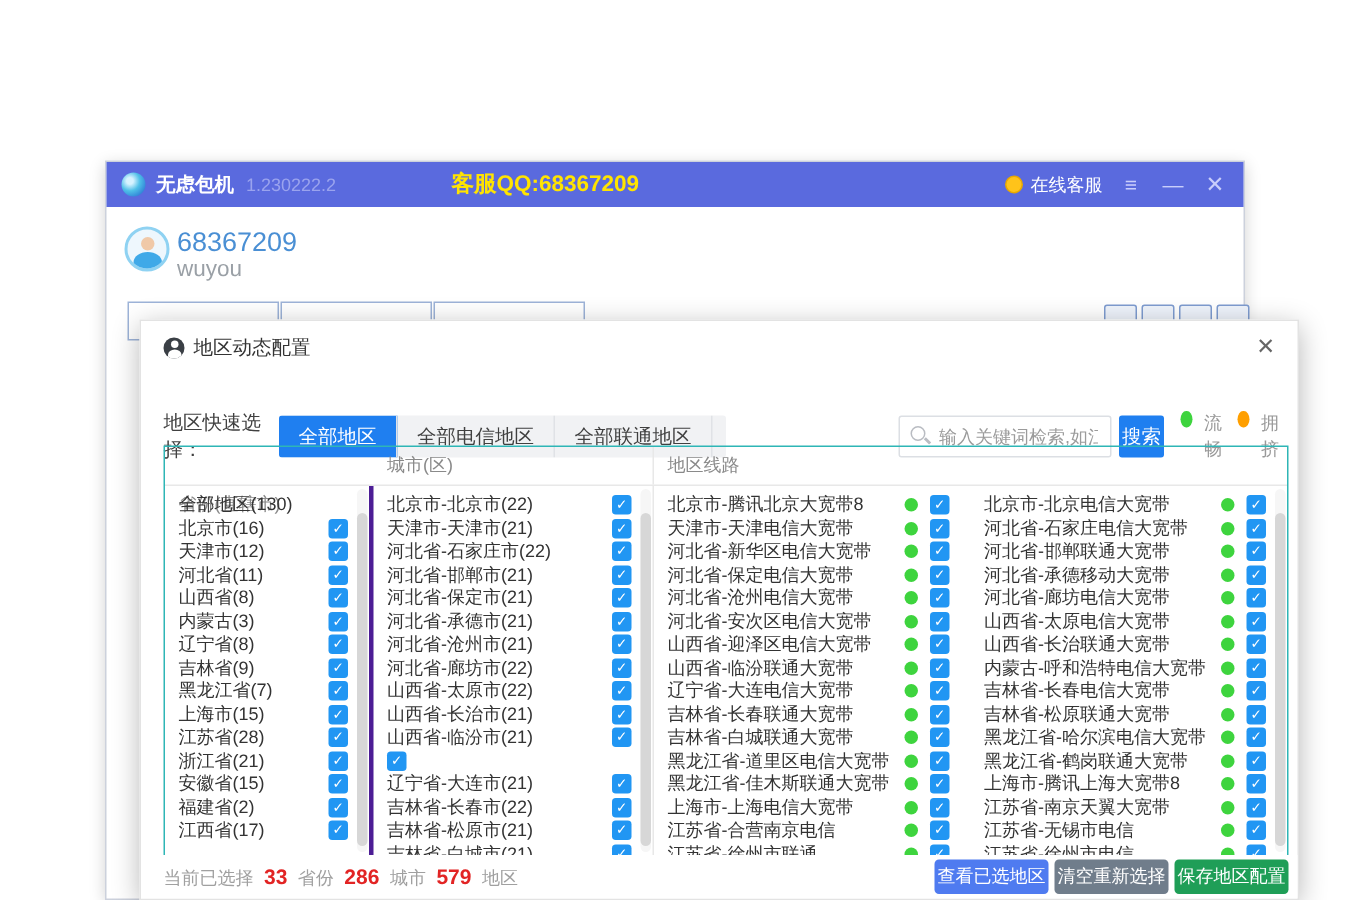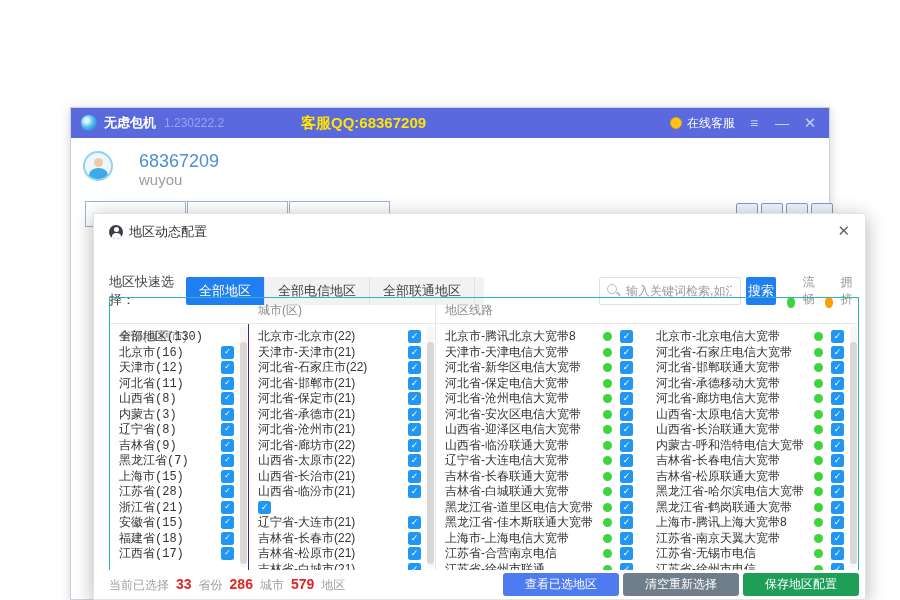--- a/index.html
+++ b/index.html
@@ -18,21 +18,21 @@
   .qq-text { position:absolute; left:230px; top:0; line-height:30px; font-size:15px;
     font-weight:bold; color:#ffe400; }
   .tb-right { margin-left:auto; display:flex; align-items:center; gap:10px; }
   .online { display:flex; align-items:center; gap:5px; font-size:12px; color:#fff; }
   .online-dot { width:12px; height:12px; border-radius:50%; background:#ffc31a;
     border:1px solid #e8a800; }
   .tb-btn { color:#c9cefb; font-size:14px; width:18px; text-align:center; cursor:default; }
   .tb-btn.close { font-size:15px; }
 
   
-  .user-area { position:absolute; left:12px; top:43px; display:flex; gap:26px; }
+  .user-area { position:absolute; left:12px; top:43px; display:flex; gap:5px; }
   .avatar { width:30px; height:30px; border-radius:50%; border:2px solid #8fd2f2;
     background:#eef7fd; position:relative; overflow:hidden; }
   .avatar .head { position:absolute; left:9px; top:5px; width:9px; height:9px;
     border-radius:50%; background:#f0c9a8; }
   .avatar .body { position:absolute; left:4px; top:15px; width:19px; height:14px;
     border-radius:50% 50% 0 0; background:#3fa9e8; }
   .uid { font-size:18px; color:#4a8fd4; line-height:20px; }
   .uname { font-size:15px; color:#9aa0a6; line-height:17px; }
 
   
@@ -73,36 +73,36 @@
     font-family:"Liberation Sans","DejaVu Sans",sans-serif; }
   .search-input::placeholder { color:#9b9b9b; }
   .mag-icon { position:absolute; left:8px; top:7px; width:10px; height:10px;
     border:1.5px solid #b9bcc2; border-radius:50%; }
   .mag-icon::after { content:""; position:absolute; left:8px; top:8px; width:5px;
     height:1.5px; background:#b9bcc2; transform:rotate(45deg); }
   .search-btn { width:40px; height:28px; margin-left:5px; background:#1f7ff0;
     color:#fff; font-size:13px; border:none; border-radius:2px; cursor:default;
     font-family:inherit; }
   .legend { display:flex; align-items:center; gap:6px; margin-left:11px; }
-  .legend-item { display:flex; align-items:flex-end; gap:8px; }
+  .legend-item { display:flex; align-items:flex-start; gap:8px; }
   .legend-dot { width:11px; height:11px; border-radius:50%; }
   .legend-label { font-size:12px; color:#999; }
 
   
   .list-container { position:absolute; left:15px; top:83px; width:750px; height:274px;
     border:1px solid #2eb6b6; }
   .list-header { display:flex; height:26px; border-bottom:1px solid #e8e8e8;
     font-size:12px; color:#8a8a8a; }
   .lh-cell { line-height:25px; padding-left:9px; }
   .lh-province { width:139px; border-right:1px solid #e8e8e8;margin-top:26px; }
   .lh-city { width:187px; border-right:1px solid #e8e8e8; }
   .lh-lines { flex:1; }
   .lists { display:flex; height:246px; }
   .list { position:relative; overflow:hidden; padding-top:5px; }
-  .list-province { width:139px; border-right:1px solid #4c1d95;font-family:Liberation Mono, monospace; }
+  .list-province { width:139px; border-right:3px solid #4c1d95; }
   .list-city { width:187px; border-right:1px solid #e8e8e8; }
   .lines-wrap { flex:1; display:flex; position:relative; overflow:hidden; }
   .list-lines { width:50%; padding-top:5px; position:relative; overflow:hidden; }
   .row { height:15.5px; display:flex; align-items:center; padding:0 14px 0 9px;
     font-size:12px; color:#333; }
   .row .lab { flex:1; white-space:nowrap; overflow:hidden; }
   .cb { width:13px; height:13px; border-radius:2.5px; background:#2196f3; color:#fff;
     font-size:9px; line-height:13px; text-align:center; flex:0 0 auto; font-weight:bold; }
   .dot { width:9px; height:9px; border-radius:50%; flex:0 0 auto; margin-right:8px; }
   .dot.good { background:#3ed43e; }
@@ -111,21 +111,21 @@
   .sb-thumb { position:absolute; left:0; right:0; top:16px; bottom:4px;
     background:#d7d7d7; border-radius:4px; }
 
   
   .dlg-footer { position:absolute; left:0; right:0; bottom:0; height:29px;
     display:flex; align-items:center; padding:0 6px 0 15px; background:#fff; }
   .status { display:flex; align-items:baseline; gap:7px; }
   .st-prefix, .st-unit { font-size:12px; color:#a0a0a0; }
   .st-num { font-size:14px; color:#e22424; font-weight:bold; }
   .footer-btns { margin-left:auto; display:flex; gap:4px; }
-  .f-btn { height:23px; line-height:23px; padding:0 22px; border:none; border-radius:3px;
+  .f-btn { height:23px; line-height:23px; padding:0 2px; border:none; border-radius:3px;
     color:#fff; font-size:12px; cursor:default; font-family:inherit; white-space:nowrap; }
 </style>
 </head>
 <body>
 
 <div class="app-window">
   <div class="titlebar">
     <div class="logo"></div>
     <span class="app-title">无虑包机</span>
     <span class="app-version">1.230222.2</span>
@@ -253,21 +253,21 @@
           </div>
           <div class="row">
             <span class="lab">浙江省(21)</span>
             <span class="cb">✓</span>
           </div>
           <div class="row">
             <span class="lab">安徽省(15)</span>
             <span class="cb">✓</span>
           </div>
           <div class="row">
-            <span class="lab">福建省(18)</span>
+            <span class="lab">福建省(2)</span>
             <span class="cb">✓</span>
           </div>
           <div class="row">
             <span class="lab">江西省(17)</span>
             <span class="cb">✓</span>
           </div>
         </div>
       <div class="list list-city">
         <div class="sb">
             <div class="sb-thumb"></div>

